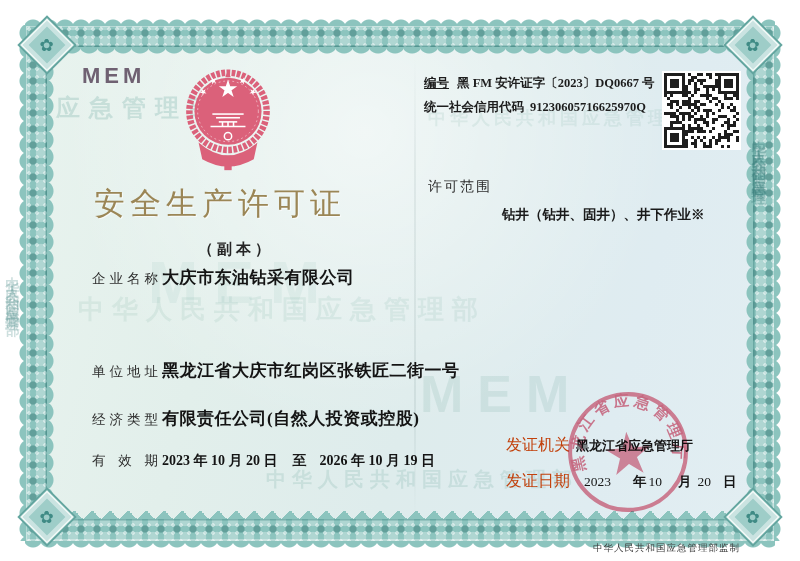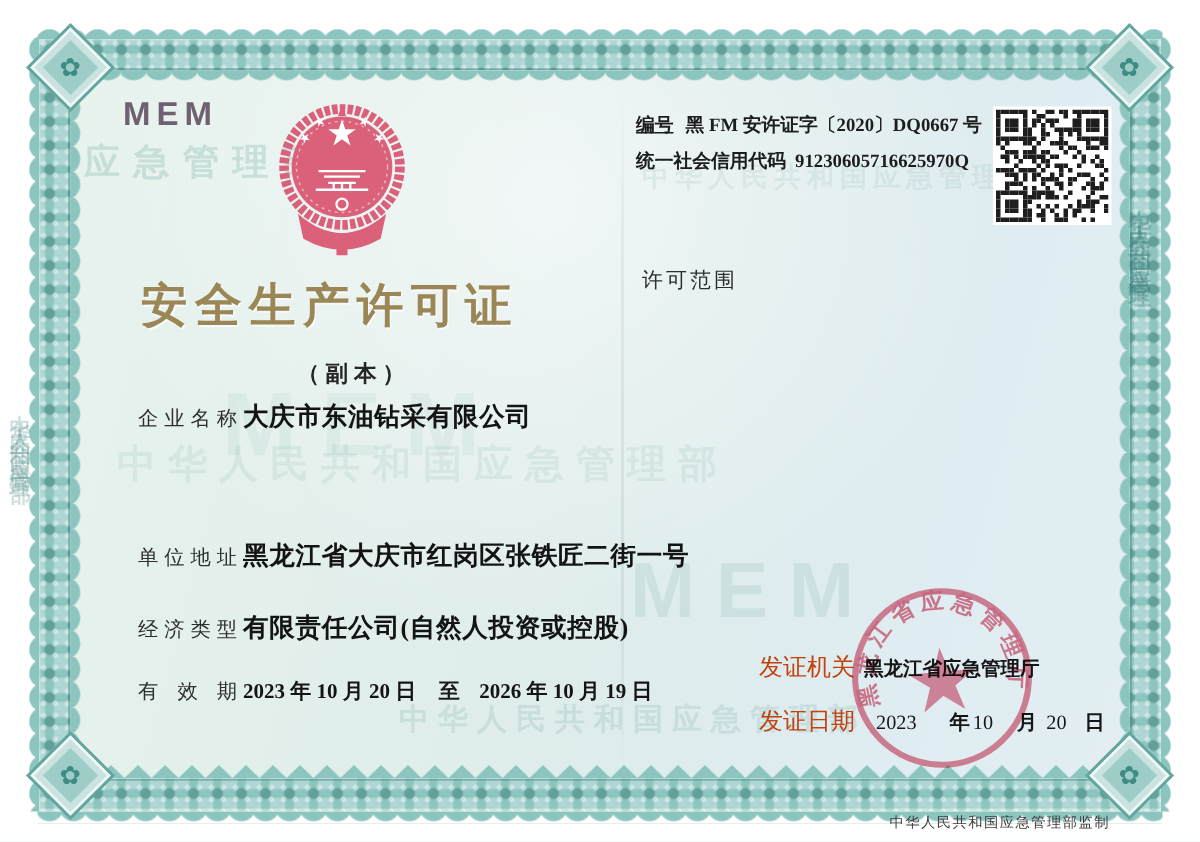--- a/index.html
+++ b/index.html
@@ -61,21 +61,21 @@
        writing-mode:vertical-rl;}
   .wm7{left:3px;top:266px;font-size:14px;letter-spacing:4px;color:rgba(90,150,145,.30);
        writing-mode:vertical-rl;}
   .fold{position:absolute;left:414px;top:58px;height:458px;width:2px;z-index:3;
     background:linear-gradient(180deg,rgba(90,120,120,0),rgba(90,120,120,.10) 25%,rgba(90,120,120,.12) 75%,rgba(90,120,120,0));}
   
   .mem-logo{position:absolute;left:82px;top:63px;z-index:4;
     font-family:"Liberation Sans","DejaVu Sans",sans-serif;font-size:22px;font-weight:900;
     letter-spacing:4px;color:#6f6172;}
   .emblem{position:absolute;left:182px;top:69px;z-index:4;}
-  .title{position:absolute;left:94px;top:183px;z-index:4;font-size:31px;font-weight:700;
+  .title{position:absolute;left:94px;top:183px;z-index:4;font-size:31px;font-weight:400;
     letter-spacing:5px;color:#9b8656;white-space:nowrap;
     text-shadow:1px 1px 0 rgba(255,255,255,.65);}
   .subtitle{position:absolute;left:198px;top:240px;z-index:4;font-size:15px;font-weight:600;
     letter-spacing:4px;color:#252525;}
   .lic-row{position:absolute;left:424px;top:75px;z-index:4;font-size:12.5px;font-weight:700;color:#1d1d1d;white-space:nowrap;}
   .lic-row .lab{margin-right:8px;text-decoration:underline;}
   .credit-row{position:absolute;left:424px;top:99px;z-index:4;font-size:12.5px;font-weight:700;color:#1d1d1d;white-space:nowrap;}
   .credit-row .lab{margin-right:6px;}
   .qr{position:absolute;left:662px;top:71px;width:79px;height:79px;z-index:4;background:#fff;padding:2px;box-sizing:border-box;}
   .scope-label{position:absolute;left:428px;top:178px;z-index:4;width:62px;font-size:14px;color:#2e2e2e;
@@ -164,21 +164,21 @@
     </g>
     <circle cx="50" cy="73" r="4" fill="none" stroke="#fff" stroke-width="1.6"></circle>
     <path d="M18 80 Q34 94 50 94 Q66 94 82 80 L78 98 Q64 106 50 106 Q36 106 22 98 Z" fill="#db617a"></path>
     <rect x="46" y="94" width="8" height="16" fill="#db617a"></rect>
   </svg>
 
   <div class="title">安全生产许可证</div>
   <div class="subtitle">（副本）</div>
 
   <div class="lic-row">
-    <span class="lab">编号</span><span>黑 FM 安许证字〔2020〕DQ0667 号</span>
+    <span class="lab">编号</span><span>黑 FM 安许证字〔2023〕DQ0667 号</span>
   </div>
   <div class="credit-row">
     <span class="lab">统一社会信用代码</span><span>91230605716625970Q</span>
   </div>
   <svg id="qr-svg" class="qr" viewBox="0 0 75 75">
       <rect width="75" height="75" fill="#ffffff"></rect>
       <g fill="#1e1e1e">
         <rect x="0" y="0" width="3" height="3"></rect>
         <rect x="3" y="0" width="3" height="3"></rect>
         <rect x="6" y="0" width="3" height="3"></rect>
@@ -478,20 +478,21 @@
         <rect x="30" y="72" width="3" height="3"></rect>
         <rect x="39" y="72" width="3" height="3"></rect>
         <rect x="42" y="72" width="3" height="3"></rect>
         <rect x="45" y="72" width="3" height="3"></rect>
         <rect x="57" y="72" width="3" height="3"></rect>
         <rect x="63" y="72" width="3" height="3"></rect>
       </g>
     </svg>
 
   <div class="scope-label">许可范围</div>
+  <div class="scope-value">钻井（钻井、固井）、井下作业※</div>
 
   <div class="frow frow1">
     <span class="flabel">企业名称</span>
     <span class="fvalue">大庆市东油钻采有限公司</span>
   </div>
   <div class="frow frow4">
     <span class="flabel">经济类型</span>
     <span class="fvalue">有限责任公司(自然人投资或控股)</span>
   </div>
   <div class="frow frow3">

